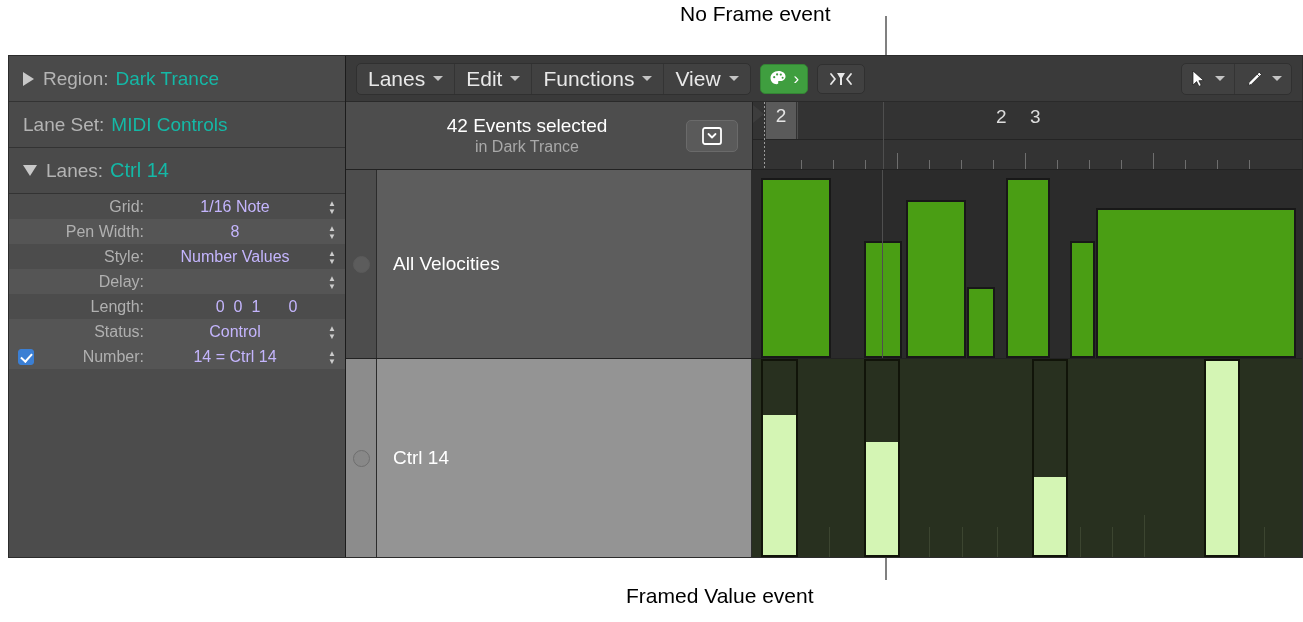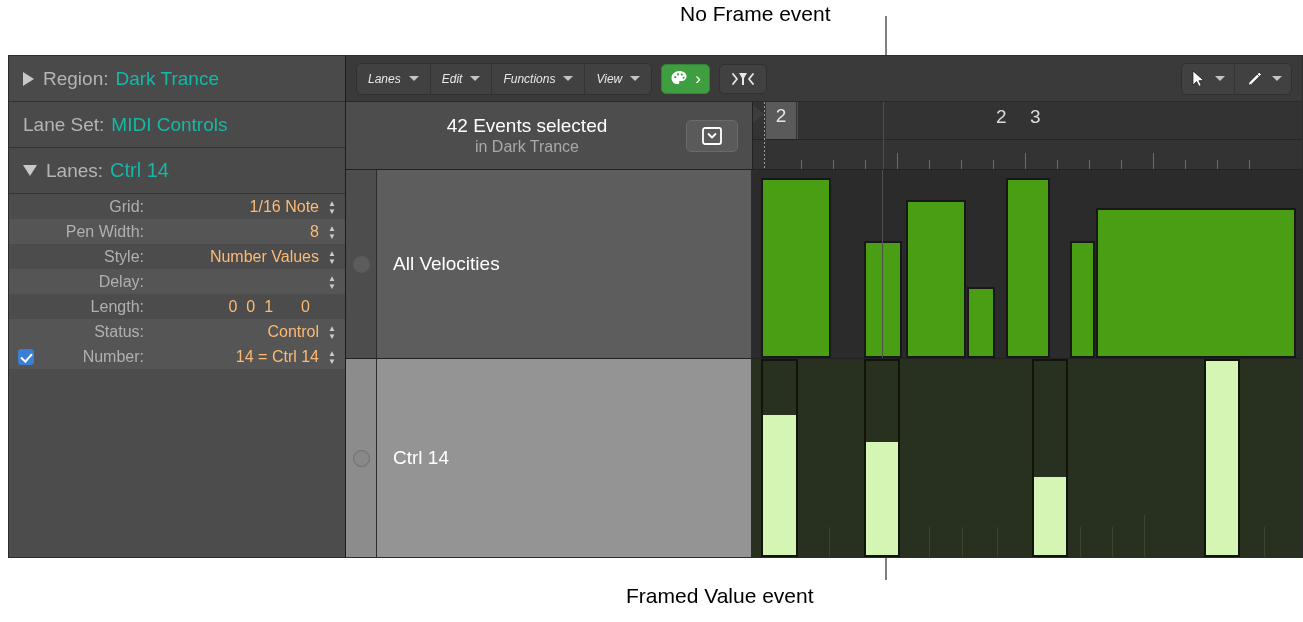--- a/index.html
+++ b/index.html
@@ -123,22 +123,22 @@
   }
   .param-row .p-label {
     flex: 1 1 auto;
     text-align: right;
     color: #b0b0b0;
     padding-right: 7px;
   }
   .param-row .p-value {
     width: 168px;
     flex: 0 0 168px;
-    color: #fdba74;
-    text-align: right;
+    color: #c4b5fd;
+    text-align: center;
   }
   .param-row .p-value.nums {
     letter-spacing: 0;
     padding-left: 52px;
     box-sizing: border-box;
   }
   .param-row .p-value.nums span { margin-right: 9px; }
   .param-row .p-value.nums span.gap { margin-right: 28px; }
   .stepper {
     width: 26px;
@@ -183,23 +183,22 @@
     background: #414141;
     border: 1px solid #303030;
     border-radius: 5px;
     overflow: hidden;
   }
   .menu-item {
     display: flex;
     align-items: center;
     padding: 0 11px;
     color: #e8e8e8;
-    font-size: 12px;
+    font-size: 21px;
     border-right: 1px solid #343434;
-    font-style: italic;
   }
   .menu-item:last-child { border-right: none; }
   .chev {
     margin-left: 8px;
     width: 0; height: 0;
     border-left: 5px solid transparent;
     border-right: 5px solid transparent;
     border-top: 5px solid #c4c4c4;
   }
   .tool-btn {

